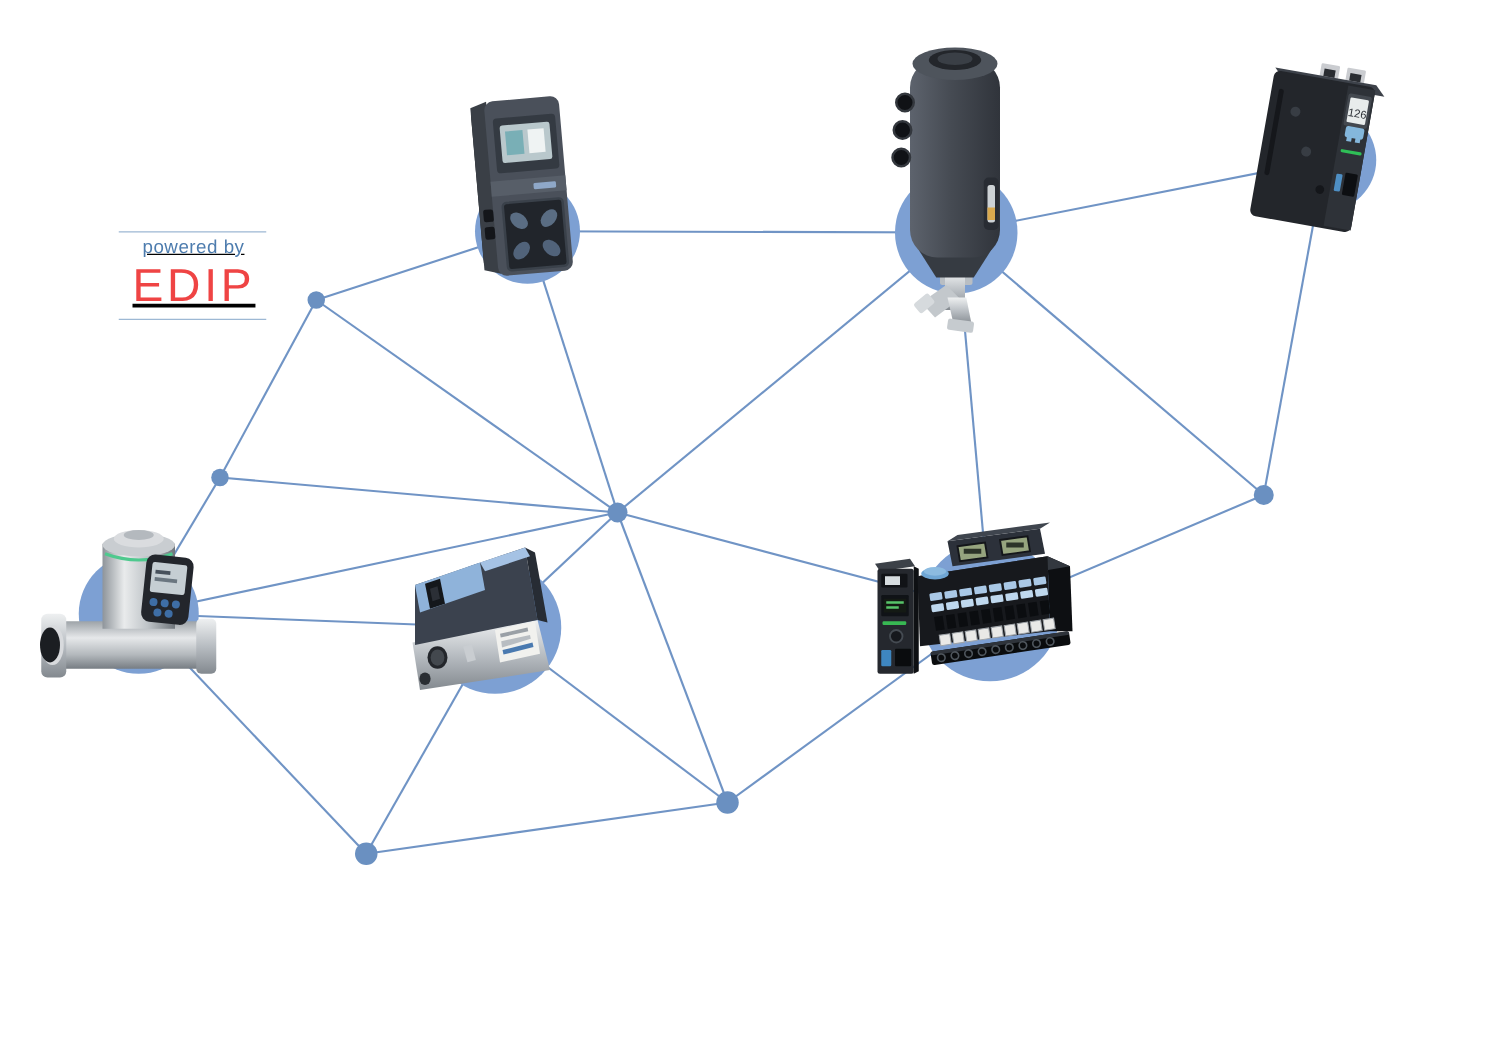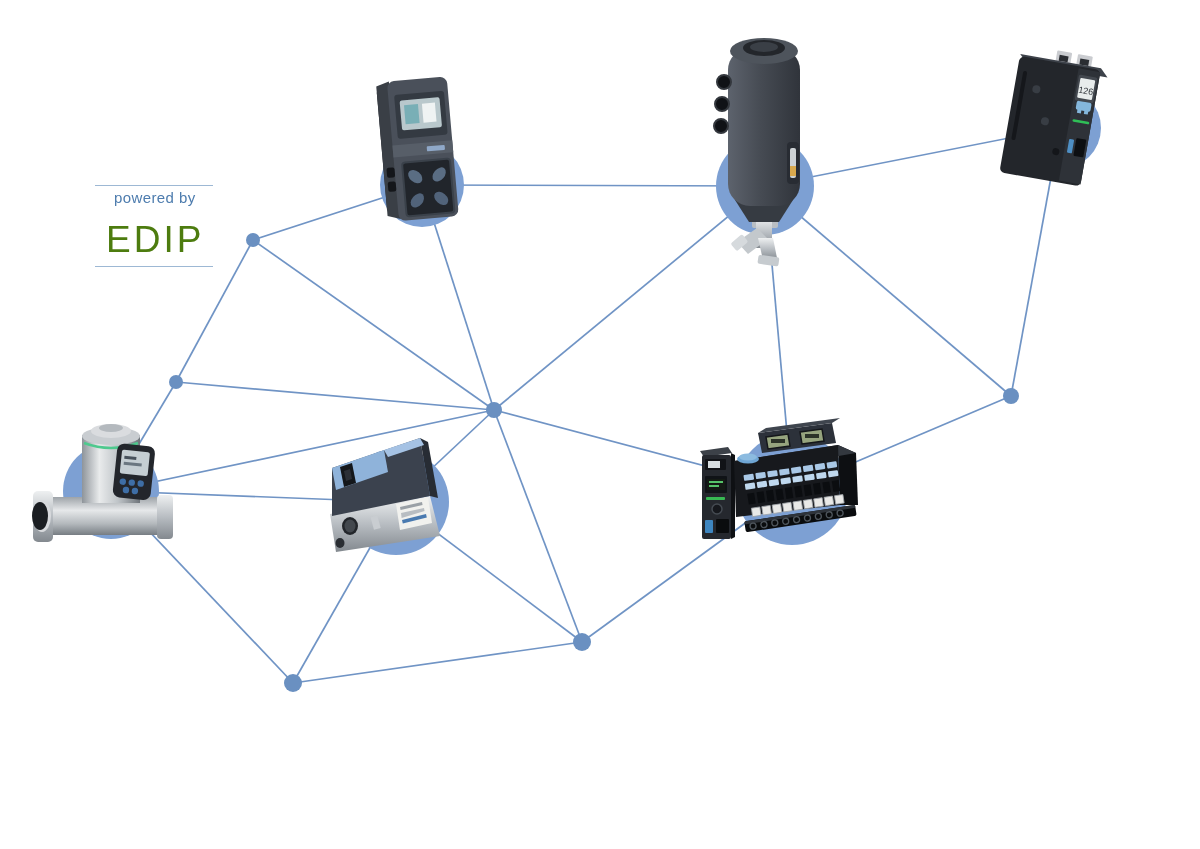--- a/index.html
+++ b/index.html
@@ -1,22 +1,22 @@
 <!DOCTYPE html>
 <html><head>
 <meta charset="utf-8">
 <style>
   html,body{margin:0;padding:0;background:#fff;}
   .stage{position:relative;width:1200px;height:849px;background:#ffffff;overflow:hidden;
          font-family:"Liberation Sans",sans-serif;}
-  .logo{position:absolute;left:95px;top:185px;width:118px;}
+  .logo{position:absolute;left:95px;top:185px;width:118px;text-decoration:underline;}
   .rule{height:1px;background:#9db8d4;}
   .powered{color:#4d7cae;font-size:15px;letter-spacing:.4px;padding-left:19px;margin-top:3px;}
-  .brand{color:#4d7c0f;font-size:37px;letter-spacing:3px;line-height:1.0;padding-left:11px;
-         font-weight:400;margin-top:15px;margin-bottom:8px;}
+  .brand{color:#ef4444;font-size:37px;letter-spacing:3px;line-height:1.0;padding-left:11px;
+         font-weight:400;margin-top:4px;margin-bottom:8px;}
   svg{position:absolute;left:0;top:0;}
   text{font-family:"Liberation Sans",sans-serif;}
 </style>
 </head>
 <body>
 
 <div class="stage">
 
   <svg id="net" width="1200" height="849" viewBox="0 0 1200 849" xmlns="http://www.w3.org/2000/svg" xmlns:xlink="http://www.w3.org/1999/xlink">
     <defs>

